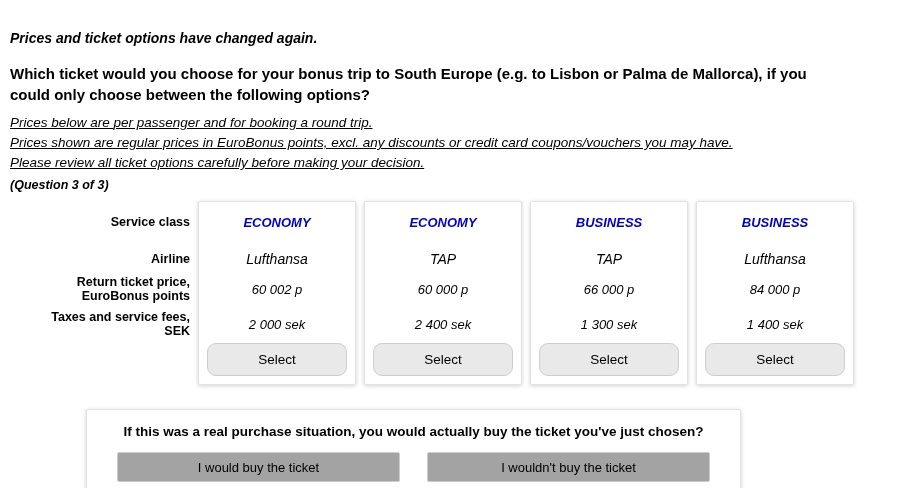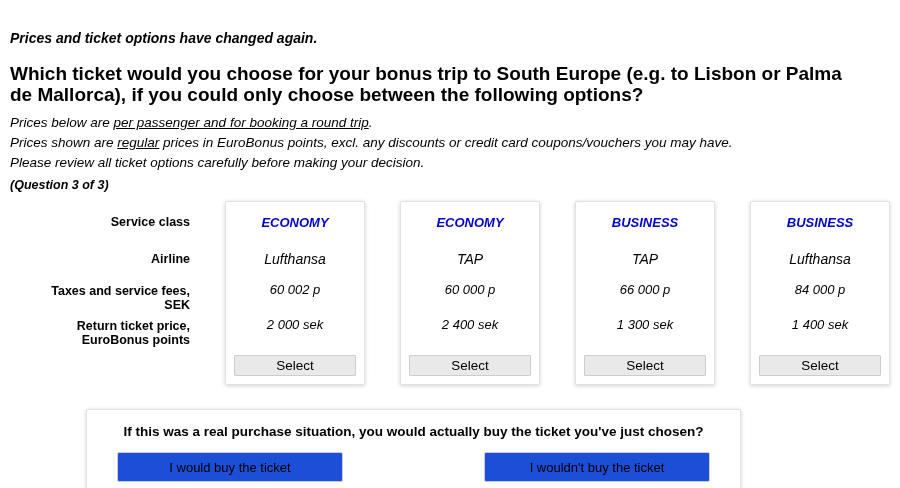--- a/index.html
+++ b/index.html
@@ -8,32 +8,32 @@
     font-family:"Liberation Sans",sans-serif;
     color:#000;position:relative;
   }
   .page{padding:24px 10px;}
 
   
   .notice{
     margin:6px 0 0;font-size:14px;font-weight:bold;font-style:italic;line-height:17px;
   }
   .question{
-    margin:16px 0 0;font-size:19px;font-weight:bold;line-height:21px;max-width:838px;
+    margin:16px 0 0;font-size:15px;font-weight:bold;line-height:21px;max-width:838px;
   }
   .fineprint{
-    margin:8px 0 0;font-size:13.5px;font-style:italic;line-height:20px;
+    margin:8px 0 0;font-size:13.5px;font-style:italic;line-height:20px;text-decoration:underline;
   }
   .fineprint .u{text-decoration:underline;}
   .progress{
     margin:5px 0 0;font-size:12.5px;font-weight:bold;font-style:italic;line-height:15px;
   }
 
   
-  .options-area{display:flex;margin-top:8px;align-items:flex-start;gap:27px;}
+  .options-area{display:flex;margin-top:8px;align-items:flex-start;}
   .labels-col{
     width:180px;flex:0 0 180px;text-align:right;font-weight:bold;font-size:12.5px;
     line-height:14px;padding-top:1px;box-sizing:border-box;
   }
   .lrow{display:flex;flex-direction:column;justify-content:center;align-items:flex-end;}
   .lrow-service{height:40px;}
   .lrow-airline{height:34px;}
   .lrow-points{height:26px;}
   .lrow-fees{height:44px;}
 
@@ -43,37 +43,37 @@
     box-shadow:0 1px 4px rgba(0,0,0,0.18);
     position:relative;text-align:center;
   }
   .card:first-of-type{margin-left:10px;}
   .crow{display:flex;align-items:center;justify-content:center;font-style:italic;}
   .crow-service{height:40px;font-weight:bold;font-size:13px;color:#0000cc;}
   .crow-airline{height:34px;font-size:14px;text-align:center;}
   .crow-points{height:26px;font-size:13px;}
   .crow-fees{height:44px;font-size:13px;}
   .select-btn{
-    position:absolute;left:8px;right:8px;bottom:8px;height:21px;
-    background:#e9e9e9;border:1px solid #cdcdcd;border-radius:1px;
+    position:absolute;left:8px;right:8px;bottom:8px;height:33px;
+    background:#e9e9e9;border:1px solid #cdcdcd;border-radius:9px;
     font-family:"Liberation Sans",sans-serif;font-size:13.5px;color:#000;cursor:pointer;
   }
 
   
   .confirm-panel{
     margin:24px 0 0 76px;width:655px;height:82px;box-sizing:border-box;
     background:#fff;border:1px solid #e2e2e2;border-radius:2px;
     box-shadow:0 1px 4px rgba(0,0,0,0.18);
     padding:14px 30px 0;
   }
   .confirm-q{text-align:center;font-weight:bold;font-size:13.5px;line-height:16px;}
   .confirm-buttons{display:flex;justify-content:space-between;margin-top:12px;}
   .confirm-btn{
-    width:226px;height:30px;box-sizing:border-box;
-    background:#1d4ed8;border:1px solid #cdcdcd;border-radius:2px;
+    width:283px;height:30px;box-sizing:border-box;
+    background:#a3a3a3;border:1px solid #cdcdcd;border-radius:2px;
     font-family:"Liberation Sans",sans-serif;font-size:13px;color:#000;cursor:pointer;
   }
 </style>
 </head>
 <body>
 
 <div class="page">
 
   <p class="notice">Prices and ticket options have changed again.</p>
 
@@ -89,27 +89,27 @@
 
   <div class="options-area">
 
     <div class="labels-col">
       <div class="lrow lrow-service">
         <span>Service class</span>
       </div>
       <div class="lrow lrow-airline">
         <span>Airline</span>
       </div>
+      <div class="lrow lrow-points">
+        <span>Return ticket price,</span>
+        <span>EuroBonus points</span>
+      </div>
       <div class="lrow lrow-fees">
         <span>Taxes and service fees,</span>
         <span>SEK</span>
-      </div>
-      <div class="lrow lrow-points">
-        <span>Return ticket price,</span>
-        <span>EuroBonus points</span>
       </div>
     </div>
 
     <div class="card">
       <div class="crow crow-service">ECONOMY</div>
       <div class="crow crow-airline">Lufthansa</div>
       <div class="crow crow-points">60 002 p</div>
       <div class="crow crow-fees">2 000 sek</div>
       <button class="select-btn">Select</button>
     </div>

